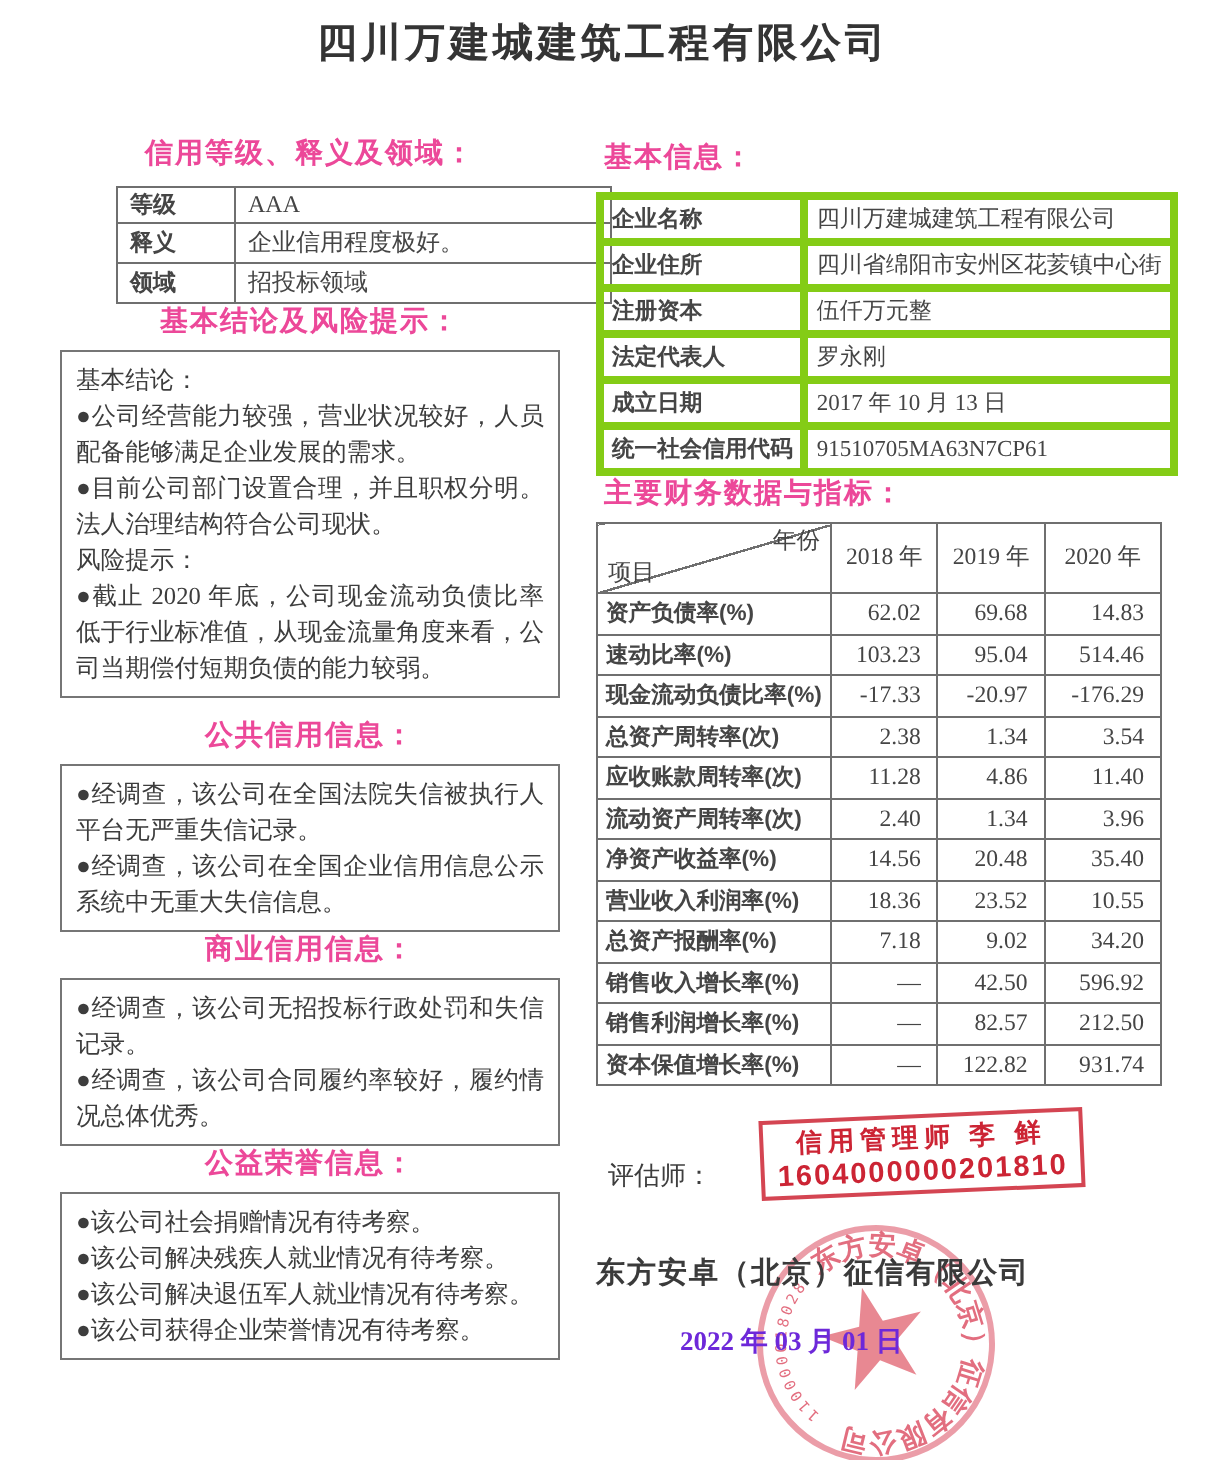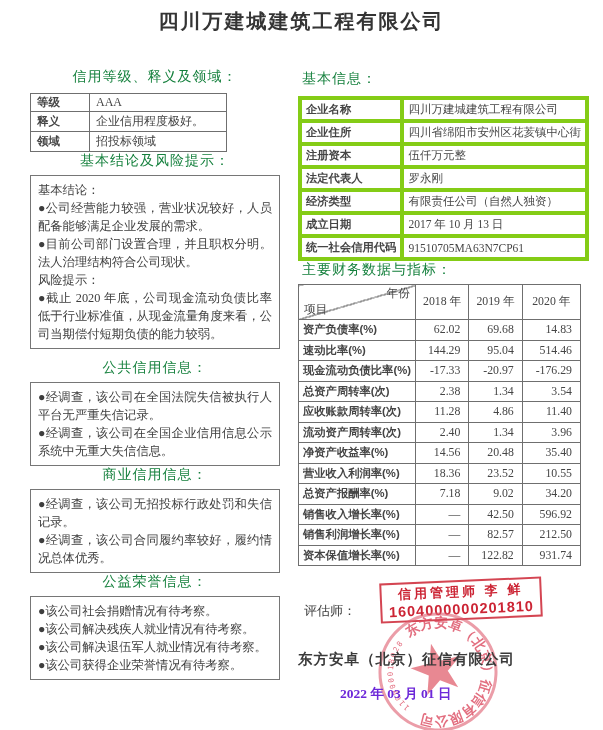--- a/index.html
+++ b/index.html
@@ -10,26 +10,26 @@
   }
   
   .title1{position:absolute;top:8px;left:0;width:100%;text-align:center;
     font-size:20px;font-weight:bold;letter-spacing:2px;color:#343434;}
   .title2{position:absolute;top:40px;left:0;width:100%;text-align:center;
     font-size:19px;font-weight:bold;letter-spacing:3px;color:#343434;}
   
   .col-left{position:absolute;left:30px;top:68px;width:250px;}
   .col-right{position:absolute;left:298px;top:70px;width:285px;}
   .sec-head{font-family:"Liberation Sans","DejaVu Sans",sans-serif;
-    font-weight:normal;font-size:14px;color:#15803d;letter-spacing:1px;}
+    font-weight:bold;font-size:14px;color:#ec4899;letter-spacing:1px;}
   .col-left .sec-head{text-align:center;}
   .col-right .sec-head{text-align:left;padding-left:4px;}
   
   table{border-collapse:collapse;}
-  .rating-table{width:197px;margin-top:7px;font-size:12px;}
+  .rating-table{width:248px;margin-top:7px;font-size:12px;margin-left:28px;}
   .rating-table td{border:1px solid #6f6f6f;padding:1px 6px;height:15px;color:#454545;}
   .rating-table td.lab{width:46px;font-weight:bold;font-family:"Liberation Sans","DejaVu Sans",sans-serif;font-size:11.5px;}
   
   .note-box{border:1px solid #767676;margin-top:5px;padding:5px 7px;
     font-size:12.3px;line-height:18px;color:#3d3d3d;text-align:justify;}
   .bullet-line{min-height:18px;}
   .mt12{} .mt10{margin-top:10px;}
   
   .info-table{width:283px;margin-top:8px;font-size:11.5px;}
   .info-table td{border:4px solid #84cc16;padding:2px 4px;height:14.5px;
@@ -149,24 +149,20 @@
           <tr>
             <td class="lab">注册资本</td>
             <td>伍仟万元整</td>
           </tr>
 
           <tr>
             <td class="lab">法定代表人</td>
             <td>罗永刚</td>
           </tr>
 
-          <tr>
-            <td class="lab">经济类型</td>
-            <td>有限责任公司（自然人独资）</td>
-          </tr>
 
           <tr>
             <td class="lab">成立日期</td>
             <td>2017 年 10 月 13 日</td>
           </tr>
 
           <tr>
             <td class="lab">统一社会信用代码</td>
             <td>91510705MA63N7CP61</td>
           </tr>
@@ -191,21 +187,21 @@
 
           <tr>
             <td class="item">资产负债率(%)</td>
             <td class="num">62.02</td>
             <td class="num">69.68</td>
             <td class="num">14.83</td>
           </tr>
 
           <tr>
             <td class="item">速动比率(%)</td>
-            <td class="num">144.29</td>
+            <td class="num">103.23</td>
             <td class="num">95.04</td>
             <td class="num">514.46</td>
           </tr>
 
           <tr>
             <td class="item">现金流动负债比率(%)</td>
             <td class="num">-17.33</td>
             <td class="num">-20.97</td>
             <td class="num">-176.29</td>
           </tr>

